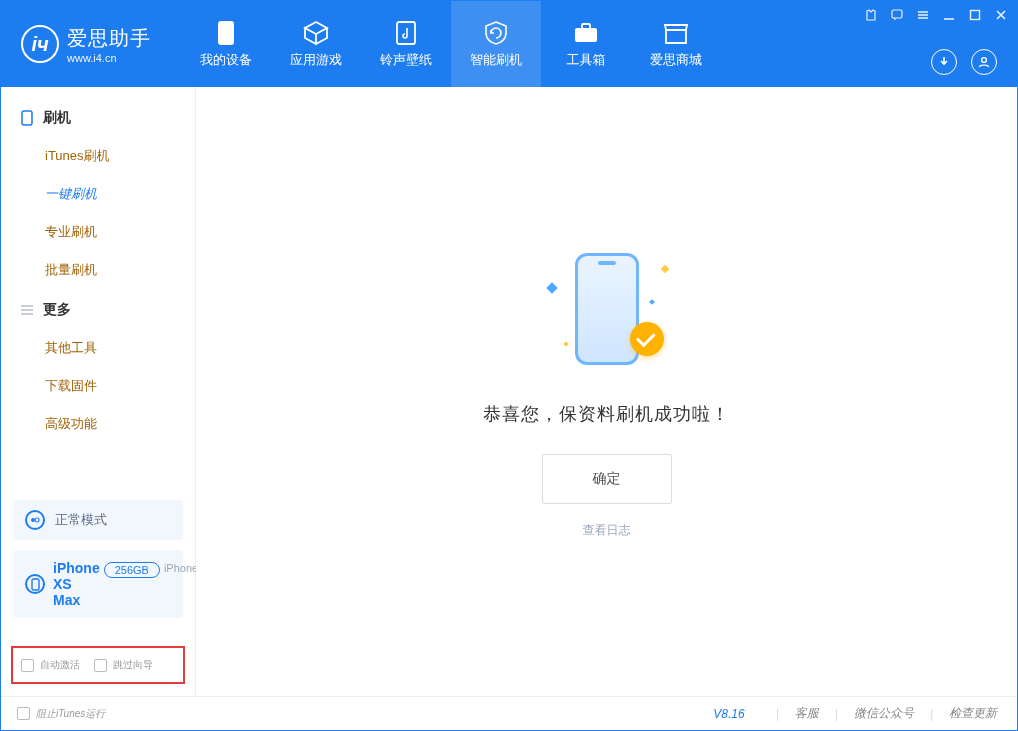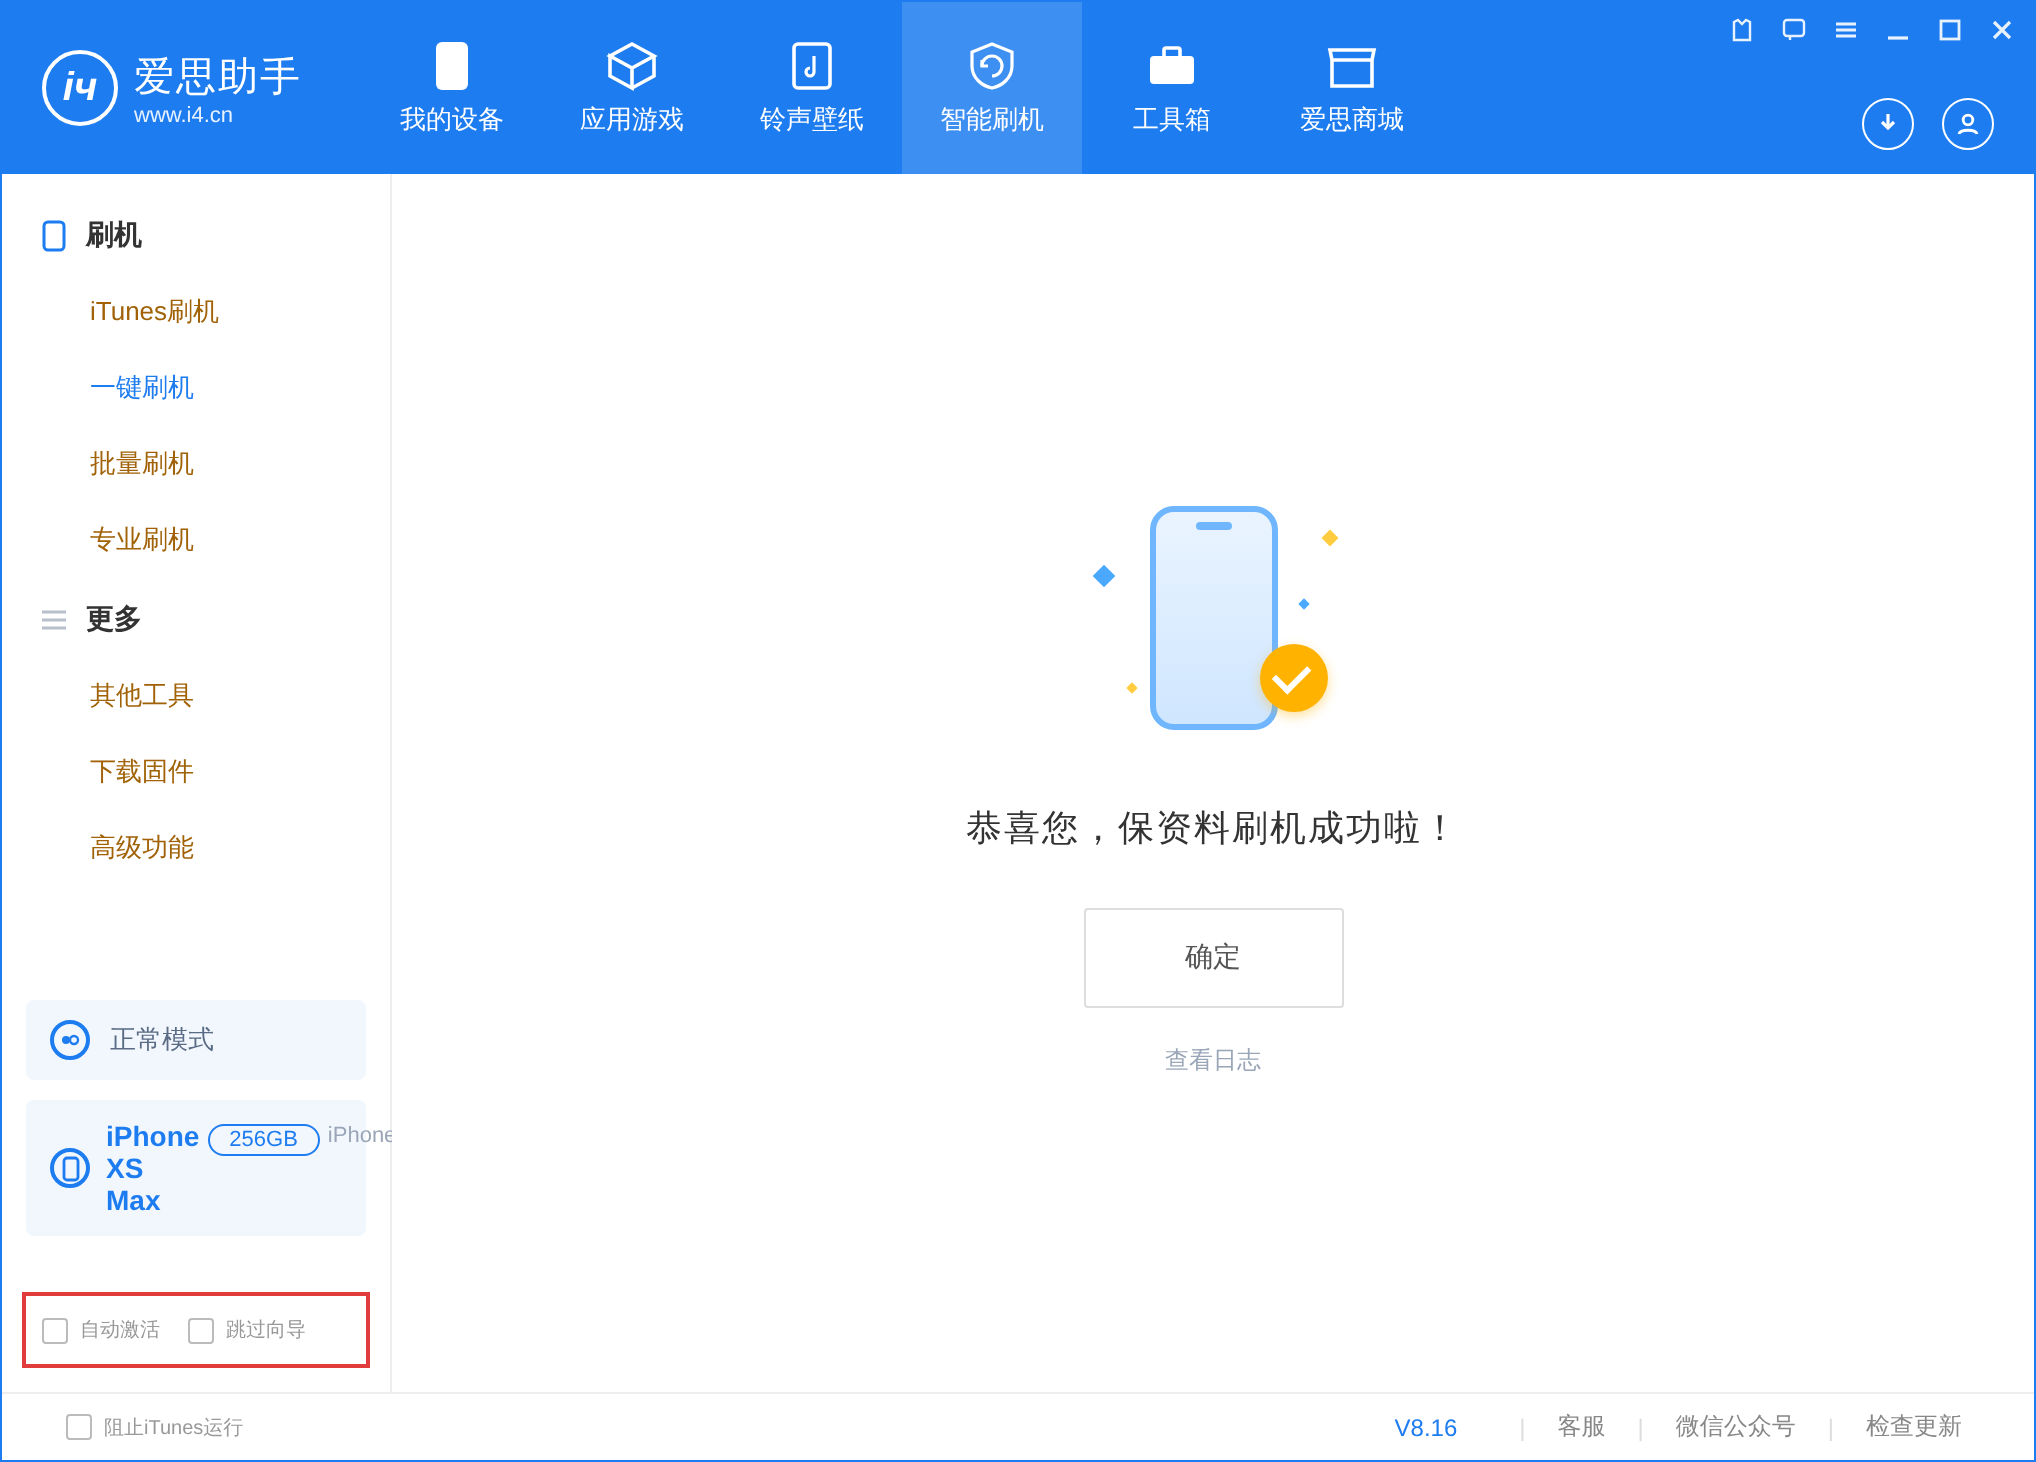--- a/index.html
+++ b/index.html
@@ -18,21 +18,21 @@
 .winctrl { position: absolute; right: 8px; top: 6px; display: flex; gap: 10px; align-items: center; }
 .winctrl .wc { width: 16px; height: 16px; opacity: .9; cursor: pointer; color:#fff; display:flex; align-items:center; justify-content:center;}
 .header-right-icons { position: absolute; right: 20px; bottom: 12px; display:flex; gap: 14px; }
 .header-right-icons .hic { width: 26px; height: 26px; border: 1.5px solid #fff; border-radius: 50%; display:flex; align-items:center; justify-content:center; color:#fff; cursor:pointer;}
 .body { flex: 1; display: flex; min-height: 0; }
 .sidebar { width: 195px; border-right: 1px solid #eee; display:flex; flex-direction:column; }
 .side-scroll { flex: 1; overflow: auto; padding-top: 10px; }
 .side-group-title { display:flex; align-items:center; gap:8px; padding: 12px 18px 10px; font-size: 14px; color:#333; font-weight:600;}
 .side-group-title .ico { width:16px; height:16px; display:flex; align-items:center; justify-content:center; color:#1d7cf0;}
 .side-link { padding: 10px 18px 10px 44px; font-size: 13px; color:#a16207; cursor:pointer; }
-.side-link.active { color:#1d7cf0; }
+.side-link.active { color:#1d7cf0;font-style:italic; }
 .side-device-panel { padding: 10px 12px; }
 .mode-card, .device-card { background:#f2f7fe; border-radius:4px; padding:10px 12px; margin-bottom:10px; display:flex; align-items:center; gap:10px; }
 .mode-card .mico, .device-card .mico { width:20px; height:20px; border:2px solid #1d7cf0; border-radius:50%; display:flex; align-items:center; justify-content:center; color:#1d7cf0; flex-shrink:0;}
 .mode-card .txt { color:#5a6b85; font-size:13px; font-weight:500;}
 .device-card { flex-direction:row; align-items:flex-start; gap:4px; }
 .device-card .top { display:flex; align-items:center; gap:8px;}
 .device-card .name { color:#1d7cf0; font-weight:600; font-size:14px;}
 .capacity-badge { display:inline-block; border:1px solid #1d7cf0; color:#1d7cf0; border-radius:10px; padding:1px 10px; font-size:11px; margin-top:2px;}
 .device-sub { color:#9aa6b8; font-size:11px; margin-top:2px;}
 .redbox { margin: 8px 10px 12px; border:2px solid #e23b3b; padding:10px 8px; display:flex; gap:14px; align-items:center;}
@@ -45,21 +45,21 @@
 .badge-check{position:absolute; right:8px; bottom:18px; width:34px; height:34px; background:#ffb200; border-radius:50%; display:flex; align-items:center; justify-content:center; box-shadow:0 2px 6px rgba(255,178,0,.4);}
 .badge-check::after{content:""; width:14px; height:8px; border-left:3px solid #fff; border-bottom:3px solid #fff; transform:rotate(-45deg) translate(1px,-2px);}
 .spark{position:absolute; width:6px; height:6px; background:#4aa8ff; transform:rotate(45deg);}
 .spark.s1{left:6px; top:40px; width:8px; height:8px; background:#4aa8ff;}
 .spark.s2{right:4px; top:22px; background:#ffcc3f;}
 .spark.s3{right:18px; bottom:70px; width:4px; height:4px; background:#4aa8ff;}
 .spark.s4{left:22px; bottom:28px; width:4px; height:4px; background:#ffcc3f;}
 .success-text{font-size:18px; color:#333; margin-bottom:28px; letter-spacing:1px;}
 .ok-btn{width:130px; height:50px; border:1px solid #ddd; background:#fff; color:#555; font-size:14px; cursor:pointer; border-radius:2px;}
 .log-link{margin-top:18px; font-size:12px; color:#9aa6b8; cursor:pointer;}
-.statusbar{height:34px; border-top:1px solid #eee; display:flex; align-items:center; padding:0 32px; font-size:12px; color:#888; gap:12px;}
+.statusbar{height:34px; border-top:1px solid #eee; display:flex; align-items:center; padding:0 16px; font-size:12px; color:#888; gap:12px;font-style:italic;}
 .statusbar .spacer{flex:1;}
 .statusbar .slink{color:#888; cursor:pointer; padding:0 4px;}
 .statusbar .divider{color:#ddd;}
 .version{color:#1d7cf0; margin-right:19px;}
 svg{display:block;}
 .grey-ico{color:#b8c0cc;}
 </style>
 </head>
 <body>
 
@@ -183,22 +183,22 @@
         <div class="side-group-title">
           <span class="ico">
               <svg width="12" height="16" viewBox="0 0 12 16">
                 <rect x="1" y="1" width="10" height="14" rx="2" fill="none" stroke="#1d7cf0" stroke-width="1.5"></rect>
               </svg>
             </span>
           <span>刷机</span>
         </div>
         <div class="side-link">iTunes刷机</div>
         <div class="side-link active">一键刷机</div>
+        <div class="side-link">专业刷机</div>
         <div class="side-link">批量刷机</div>
-        <div class="side-link">专业刷机</div>
 
         <div class="side-group-title">
           <span class="ico grey-ico">
               <svg width="14" height="12" viewBox="0 0 14 12">
                 <path d="M1 2 L13 2 M1 6 L13 6 M1 10 L13 10" stroke="#b8c0cc" stroke-width="1.6"></path>
               </svg>
             </span>
           <span>更多</span>
         </div>
         <div class="side-link">其他工具</div>

